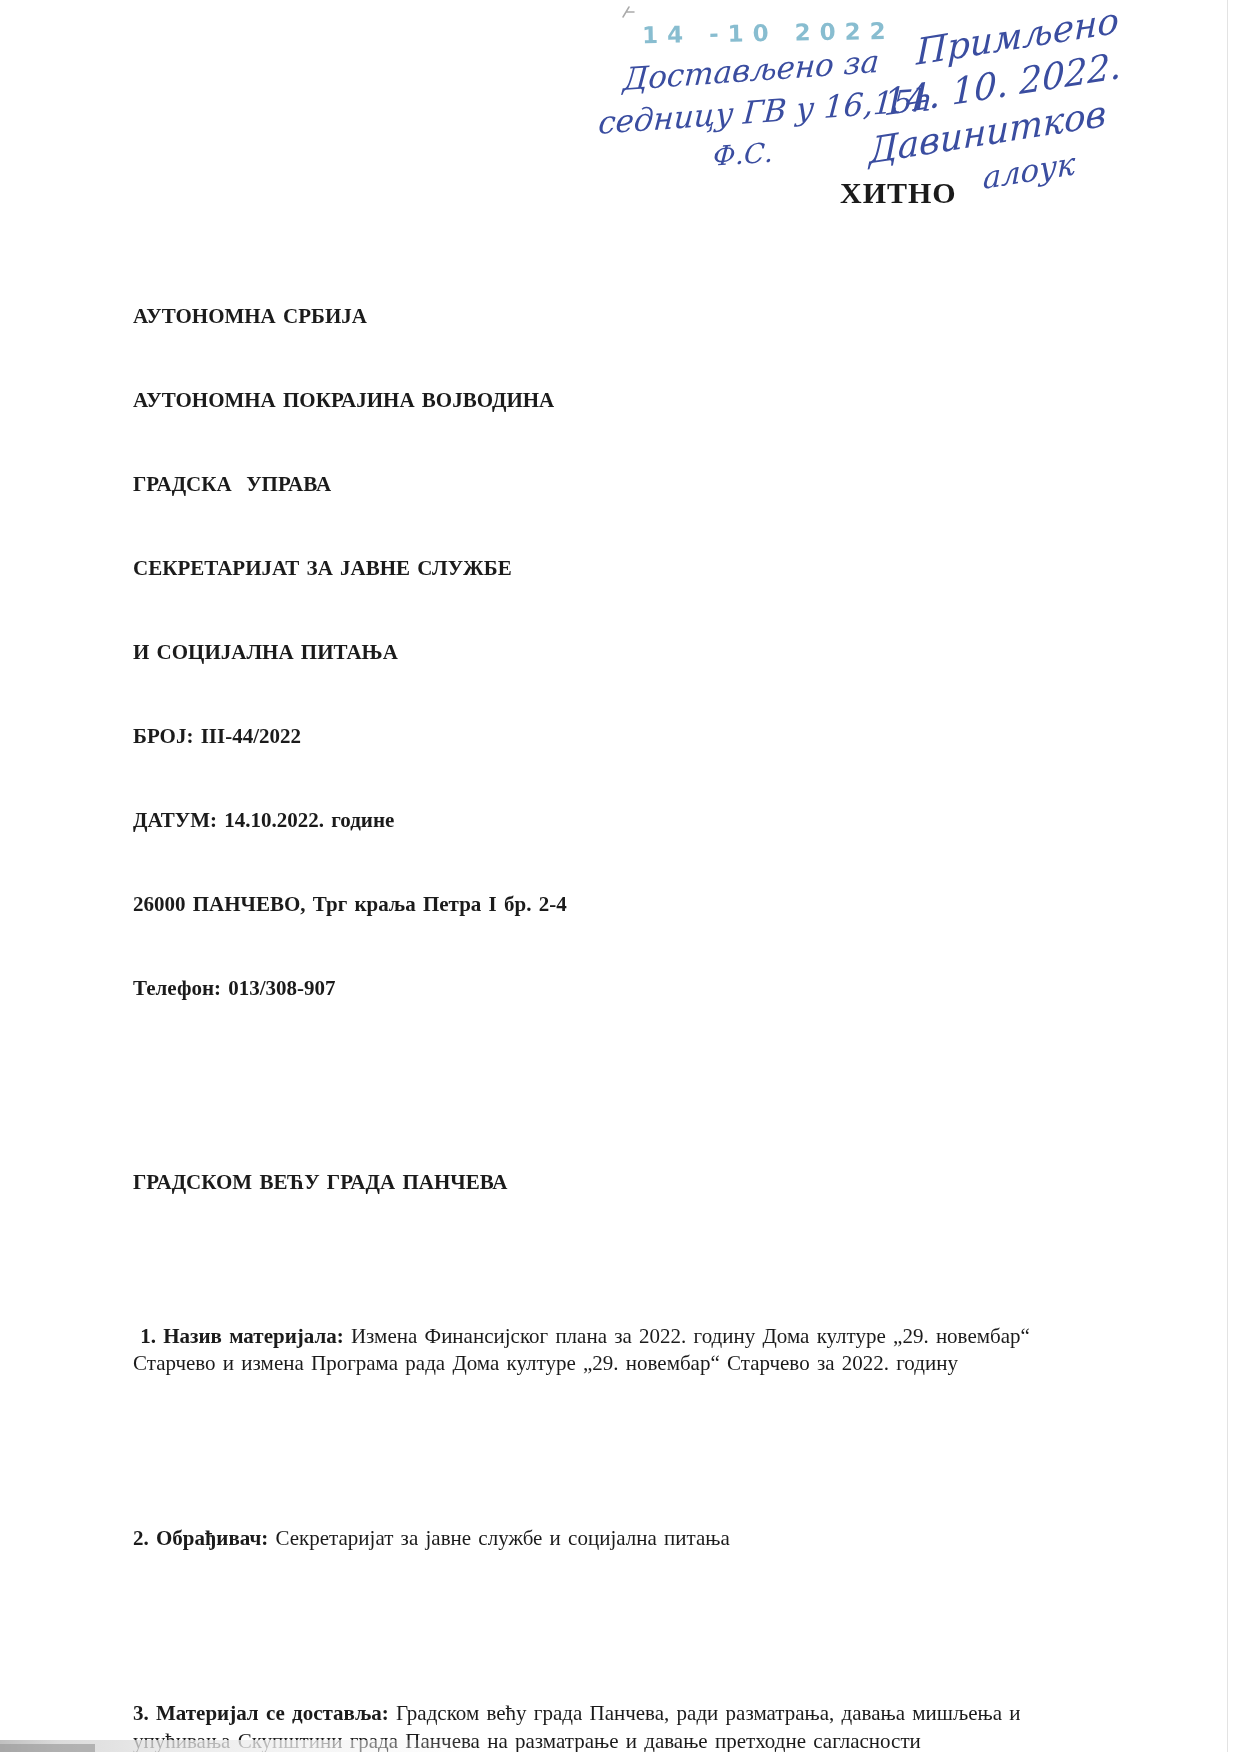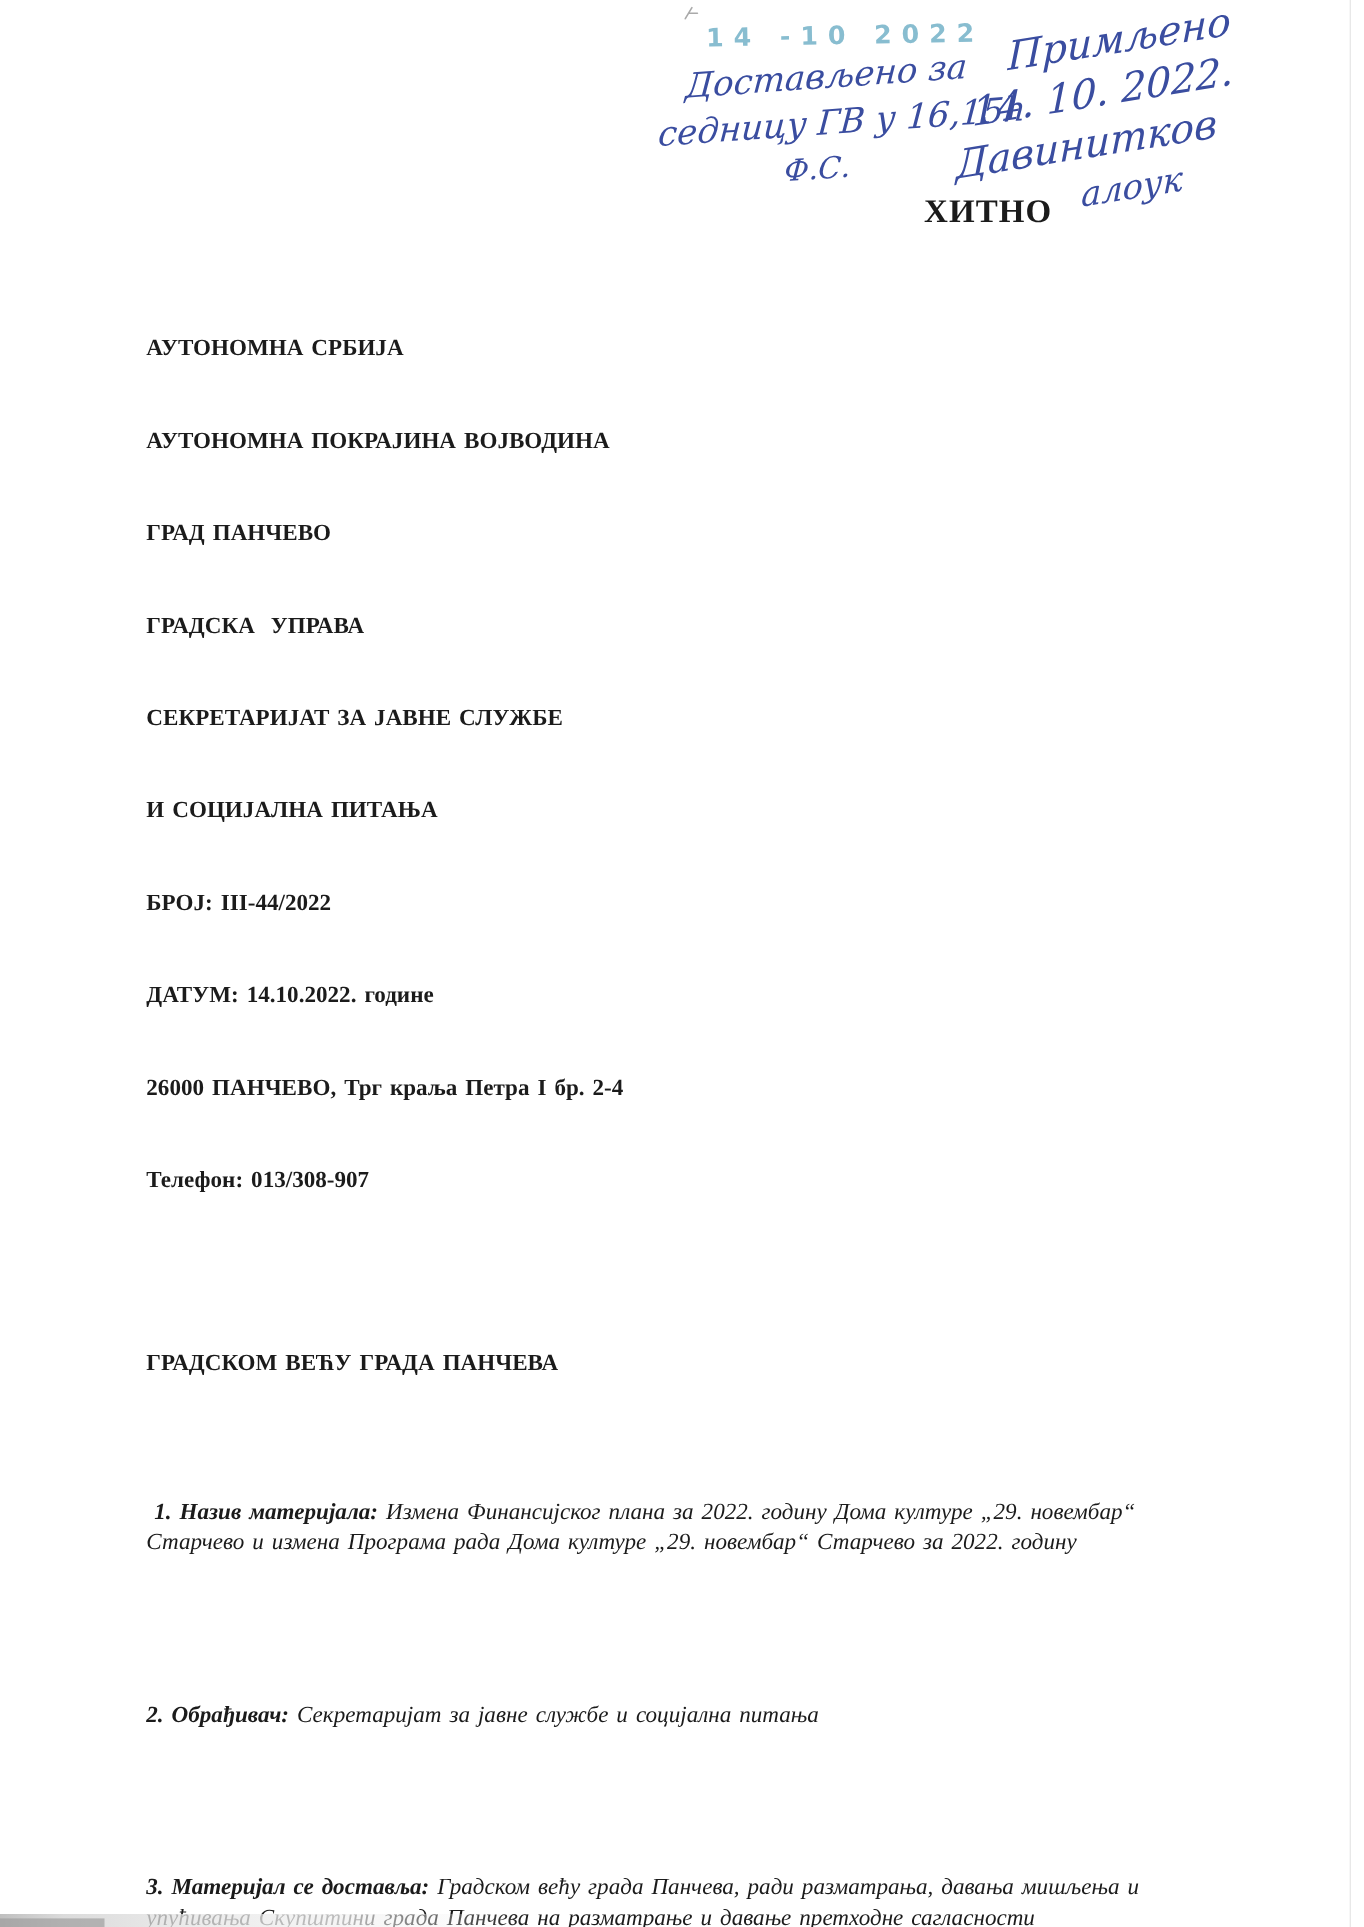--- a/index.html
+++ b/index.html
@@ -11,22 +11,22 @@
     font-family:"Liberation Serif", serif;
     color:#1b1b1b;
   }
   .content{
     position:absolute;left:133px;top:137px;width:985px;
     font-size:21px;line-height:27.5px;
     white-space:pre-wrap;
     word-spacing:2px;
   }
   .hdr{font-weight:bold;line-height:29px;font-size:21px;}
-  .addressee{font-weight:bold;font-size:21px;}
-  .section{margin-top:26px;font-style:italic;}
+  .addressee{font-weight:bold;margin-top:28px;font-size:21px;}
+  .section{margin-top:44px;}
   .sec-label{font-weight:bold;}
   
   .urgent{
     position:absolute;left:840px;top:176px;
     font-weight:bold;font-size:30px;letter-spacing:1px;
     font-family:"Liberation Serif", serif;
   }
   .stamp{
     position:absolute;left:642px;top:20px;
     color:#74b2c8;font-size:23px;font-weight:bold;
@@ -89,21 +89,20 @@
   </div>
 
   <div class="urgent">ХИТНО</div>
 
   <div class="content">
 
     
     <div>
       <div class="hdr">АУТОНОМНА СРБИЈА</div>
       <div class="hdr">АУТОНОМНА ПОКРАЈИНА ВОЈВОДИНА</div>
-      <div class="hdr">ГРАД ПАНЧЕВО</div>
       <div class="hdr">ГРАДСКА  УПРАВА</div>
       <div class="hdr">СЕКРЕТАРИЈАТ ЗА ЈАВНЕ СЛУЖБЕ</div>
       <div class="hdr">И СОЦИЈАЛНА ПИТАЊА</div>
       <div class="hdr">БРОЈ: III-44/2022</div>
       <div class="hdr">ДАТУМ: 14.10.2022. године</div>
       <div class="hdr">26000 ПАНЧЕВО, Трг краља Петра I бр. 2-4</div>
       <div class="hdr">Телефон: 013/308-907</div>
     </div>
 
     <div class="addressee">ГРАДСКОМ ВЕЋУ ГРАДА ПАНЧЕВА</div>

